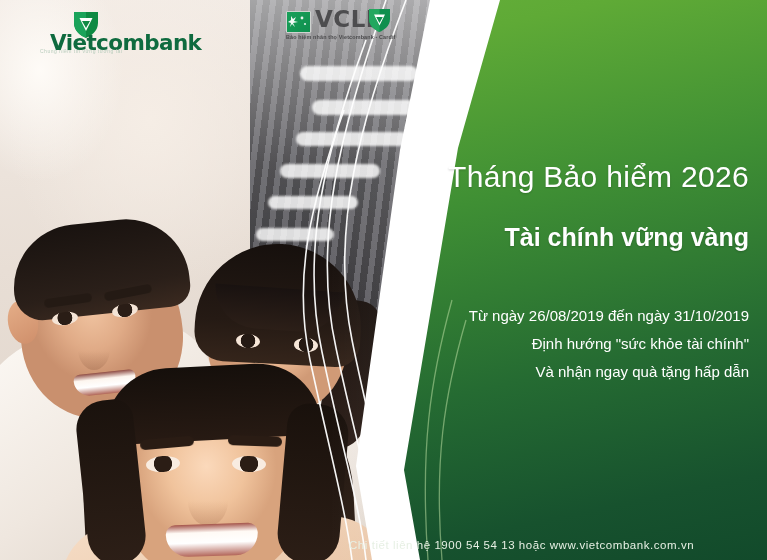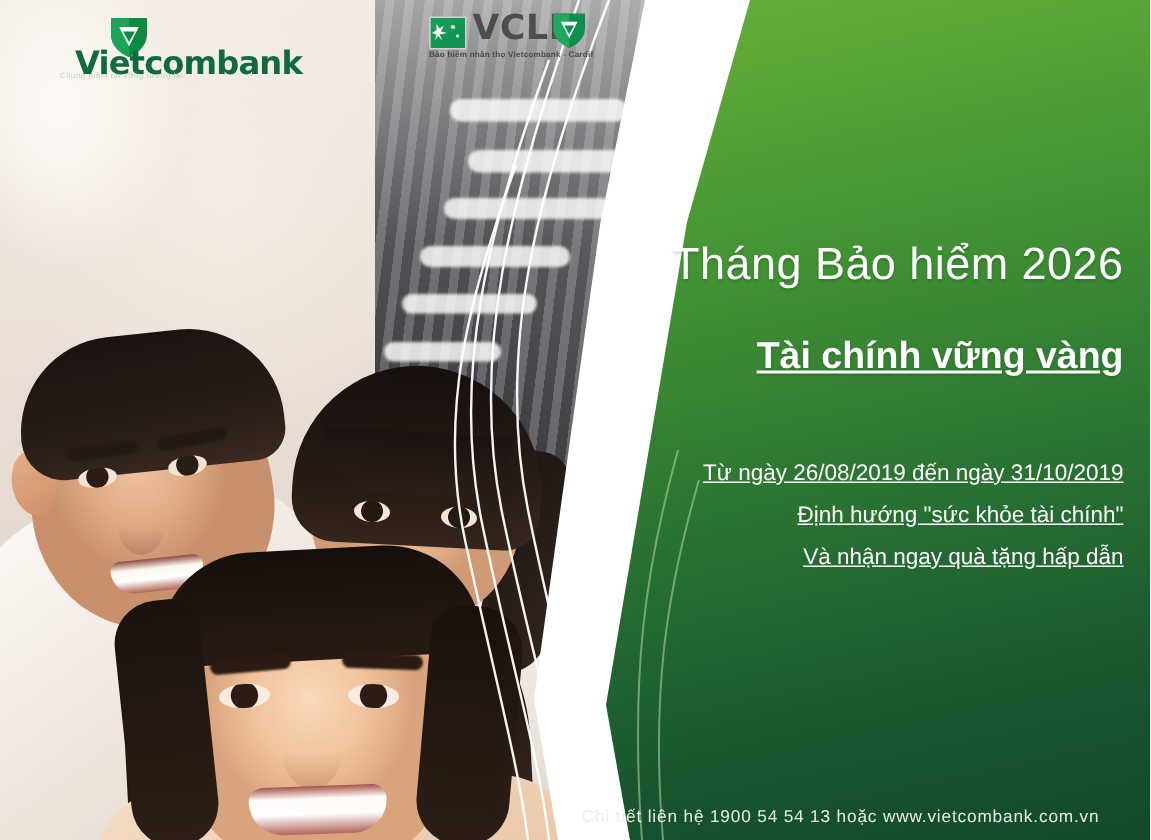--- a/index.html
+++ b/index.html
@@ -324,38 +324,37 @@
     right: 18px;
     top: 220px;
     width: 340px;
     text-align: right;
     font-size: 25px;
     font-weight: bold;
     line-height: 34px;
     color: #ffffff;
     text-shadow: 0 1px 2px rgba(0,0,0,0.18);
   }
-  .subline div { white-space: nowrap; text-decoration: underline; }
+  .subline div { white-space: nowrap; }
   .body-lines {
     position: absolute;
     right: 18px;
     top: 302px;
     width: 340px;
     text-align: right;
     font-size: 15px;
     line-height: 28px;
     color: #ffffff;
   }
-  .body-lines div { white-space: nowrap; text-decoration: underline; }
+  .body-lines div { white-space: nowrap; }
   .footer-note {
     position: absolute;
-    right: 34px;
+    right: 18px;
     bottom: 9px;
     width: 400px;
-    text-align: right;
     font-size: 11.5px;
     letter-spacing: 0.55px;
     color: #e7f0e4;
   }
 
   
   .vcb-logo {
     position: absolute;
     left: 10px; top: 8px;
     width: 135px; height: 46px;

